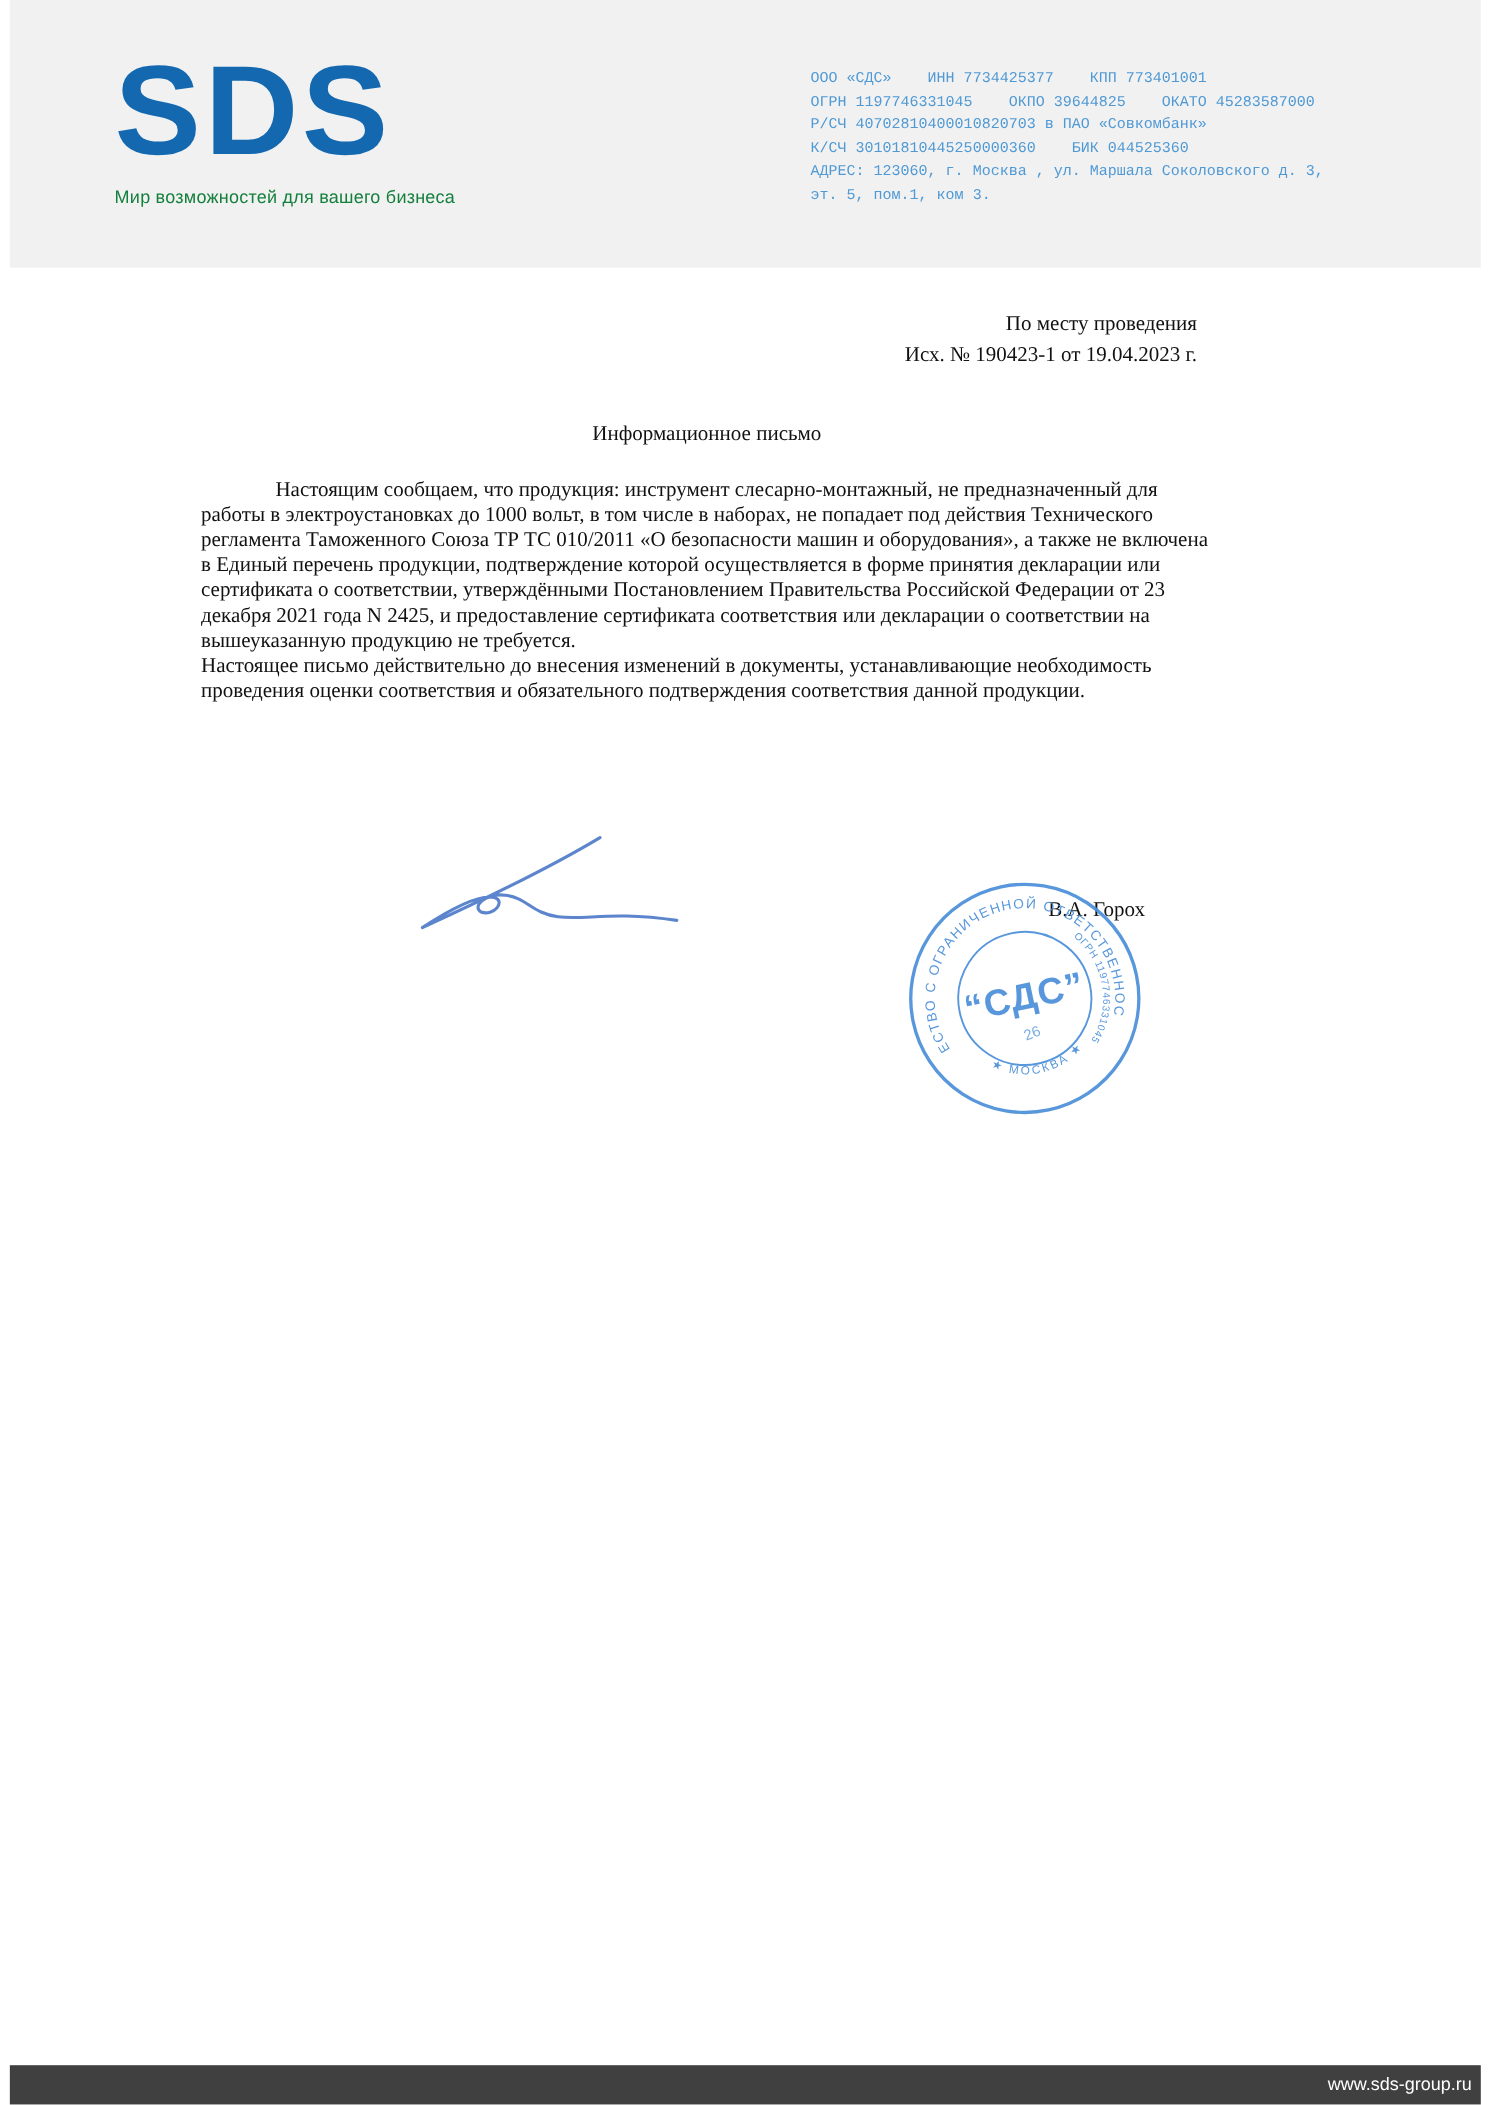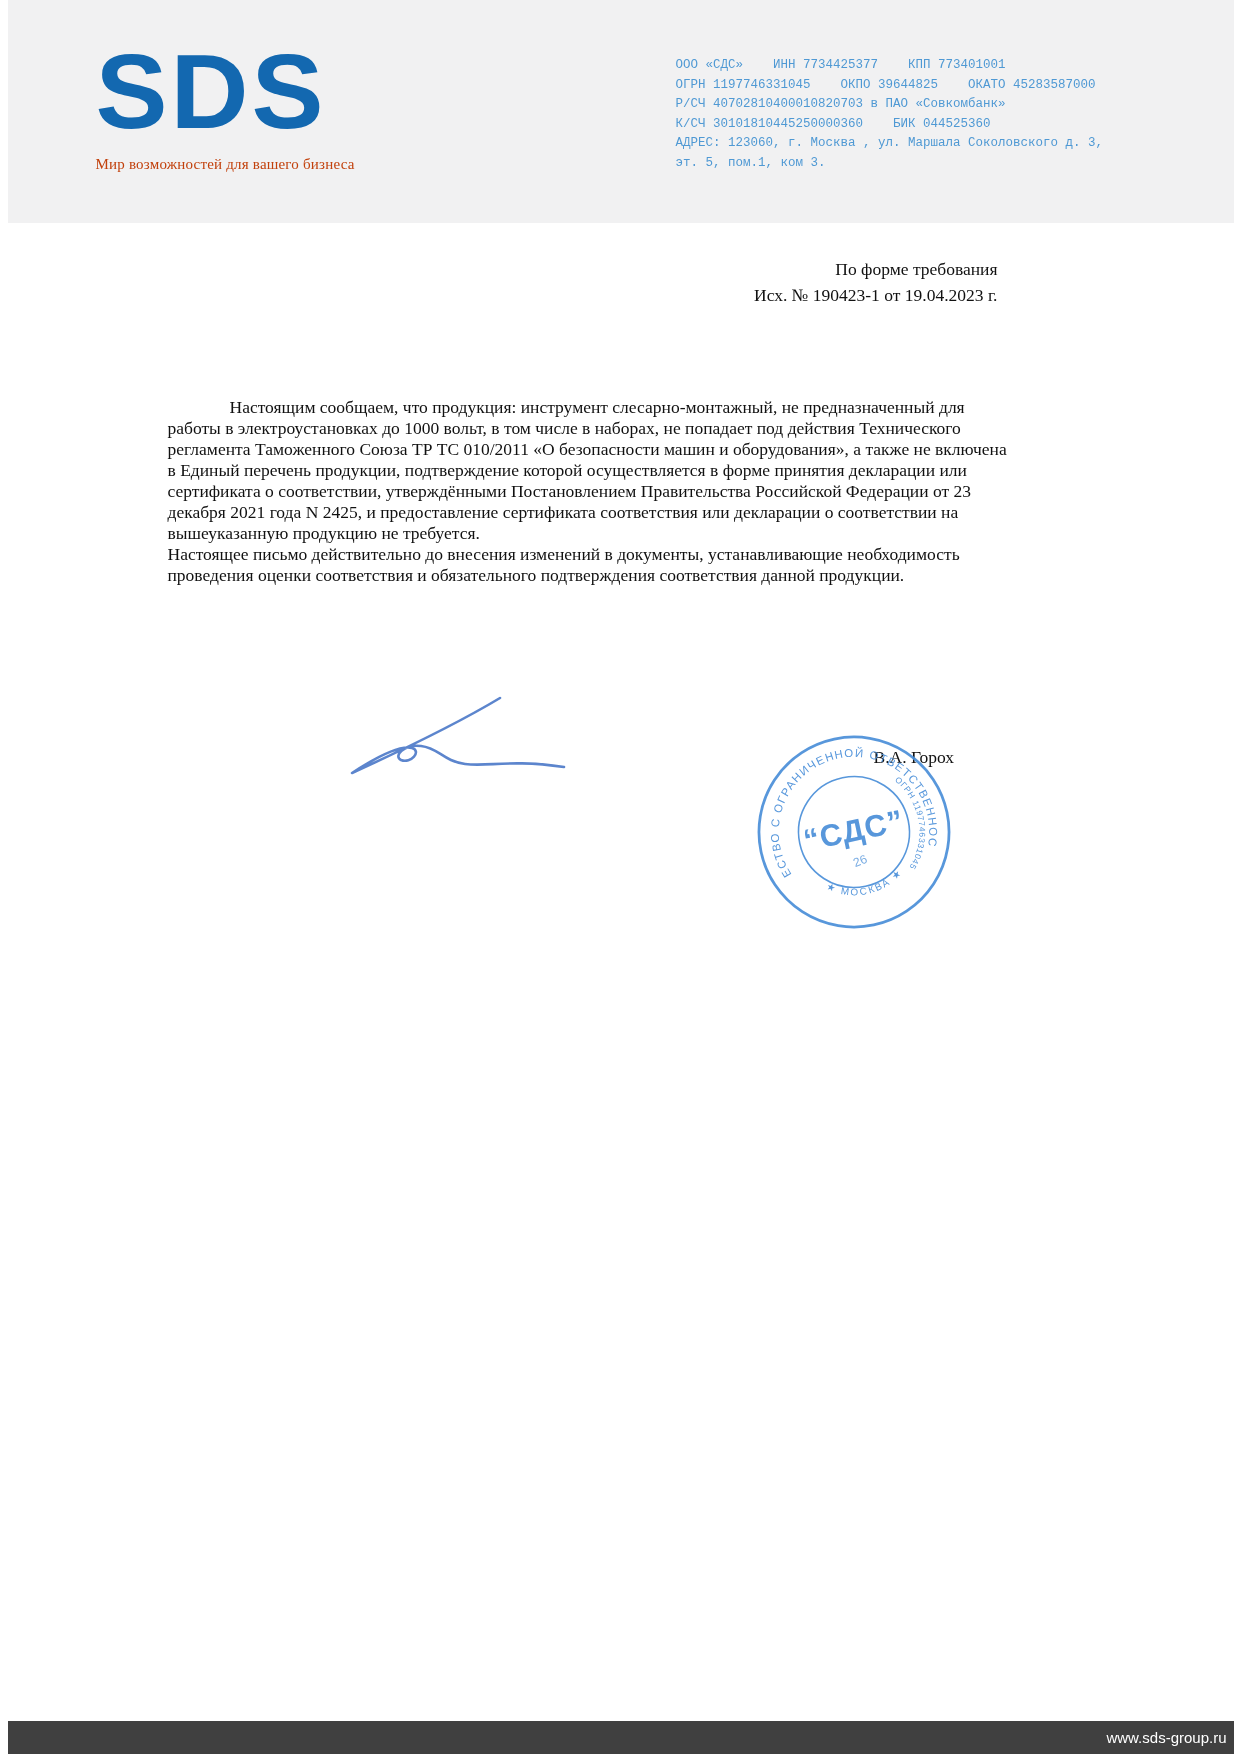--- a/index.html
+++ b/index.html
@@ -27,23 +27,23 @@
     font-family: "Liberation Sans", sans-serif;
     font-weight: bold;
     font-size: 108px;
     line-height: 108px;
     letter-spacing: 3px;
     color: #1368b0;
     transform: scaleY(0.98);
   }
   .tagline {
     margin-top: 10px;
-    font-family: Liberation Serif, serif;
+    font-family: Liberation Sans, sans-serif;
     font-size: 15px;
-    color: #c2410c;
+    color: #15803d;
     letter-spacing: 0.2px;
   }
   .company-details {
     position: absolute;
     left: 668px; top: 56px;
     font-family: Liberation Mono, monospace;
     font-size: 12.5px;
     line-height: 19.5px;
     color: #4f99d4;
   }
@@ -152,24 +152,25 @@
       <div class="detail-line">ООО «СДС»    ИНН 7734425377    КПП 773401001</div>
       <div class="detail-line">ОГРН 1197746331045    ОКПО 39644825    ОКАТО 45283587000</div>
       <div class="detail-line">Р/СЧ 40702810400010820703 в ПАО «Совкомбанк»</div>
       <div class="detail-line">К/СЧ 30101810445250000360    БИК 044525360</div>
       <div class="detail-line">АДРЕС: 123060, г. Москва , ул. Маршала Соколовского д. 3,</div>
       <div class="detail-line">эт. 5, пом.1, ком 3.</div>
     </div>
   </header>
 
   <div class="ref-block">
-    <div class="ref-line">По форме требования</div>
+    <div class="ref-line">По месту проведения</div>
     <div class="ref-line">Исх. № 190423-1 от 19.04.2023 г.</div>
   </div>
 
+  <div class="title">Информационное письмо</div>
 
   <div class="body-copy">
     <p class="body-para indented">Настоящим сообщаем, что продукция: инструмент слесарно-монтажный, не предназначенный для работы в электроустановках до 1000 вольт, в том числе в наборах, не попадает под действия Технического регламента Таможенного Союза ТР ТС 010/2011 «О безопасности машин и оборудования», а также не включена в Единый перечень продукции, подтверждение которой осуществляется в форме принятия декларации или сертификата о соответствии, утверждёнными Постановлением Правительства Российской Федерации от 23 декабря 2021 года N 2425, и предоставление сертификата соответствия или декларации о соответствии на вышеуказанную продукцию не требуется.</p>
     <p class="body-para">Настоящее письмо действительно до внесения изменений в документы, устанавливающие необходимость проведения оценки соответствия и обязательного подтверждения соответствия данной продукции.</p>
   </div>
 
 
   <div class="signer-name">В.А. Горох</div>
 
   <svg class="signature" viewBox="0 0 235 95" aria-hidden="true">

